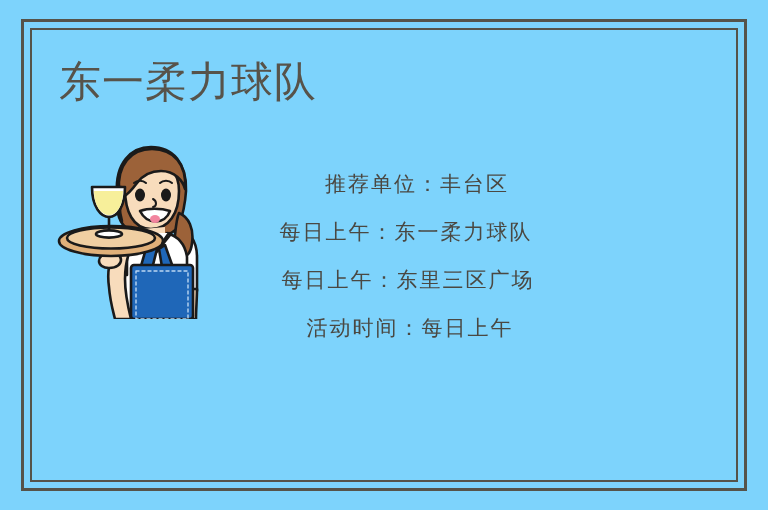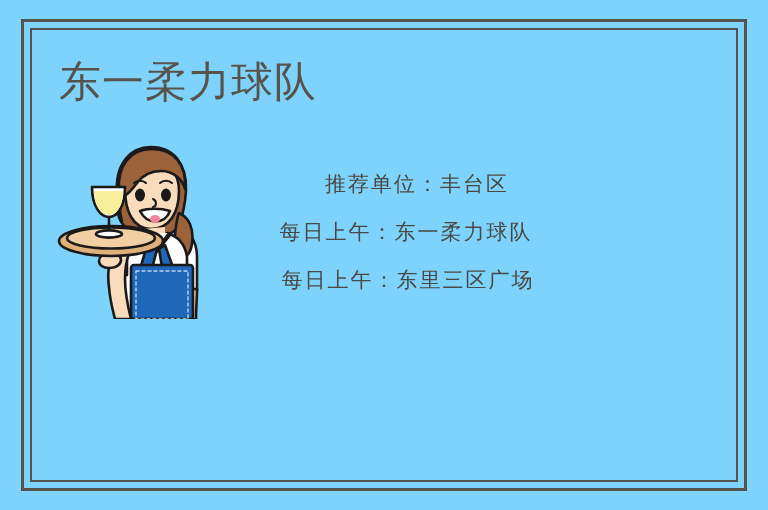--- a/index.html
+++ b/index.html
@@ -161,15 +161,18 @@
   <div id="info-block">
     <div class="info-line l1">
       <span class="label">推荐单位：</span><span class="value">丰台区</span>
     </div>
     <div class="info-line l2">
       <span class="label">每日上午：</span><span class="value">东一柔力球队</span>
     </div>
     <div class="info-line l3">
       <span class="label">每日上午：</span><span class="value">东里三区广场</span>
     </div>
+    <div class="info-line l4">
+      <span class="label">活动时间：</span><span class="value">每日上午</span>
+    </div>
   </div>
 
 </div>
 
 </body></html>

